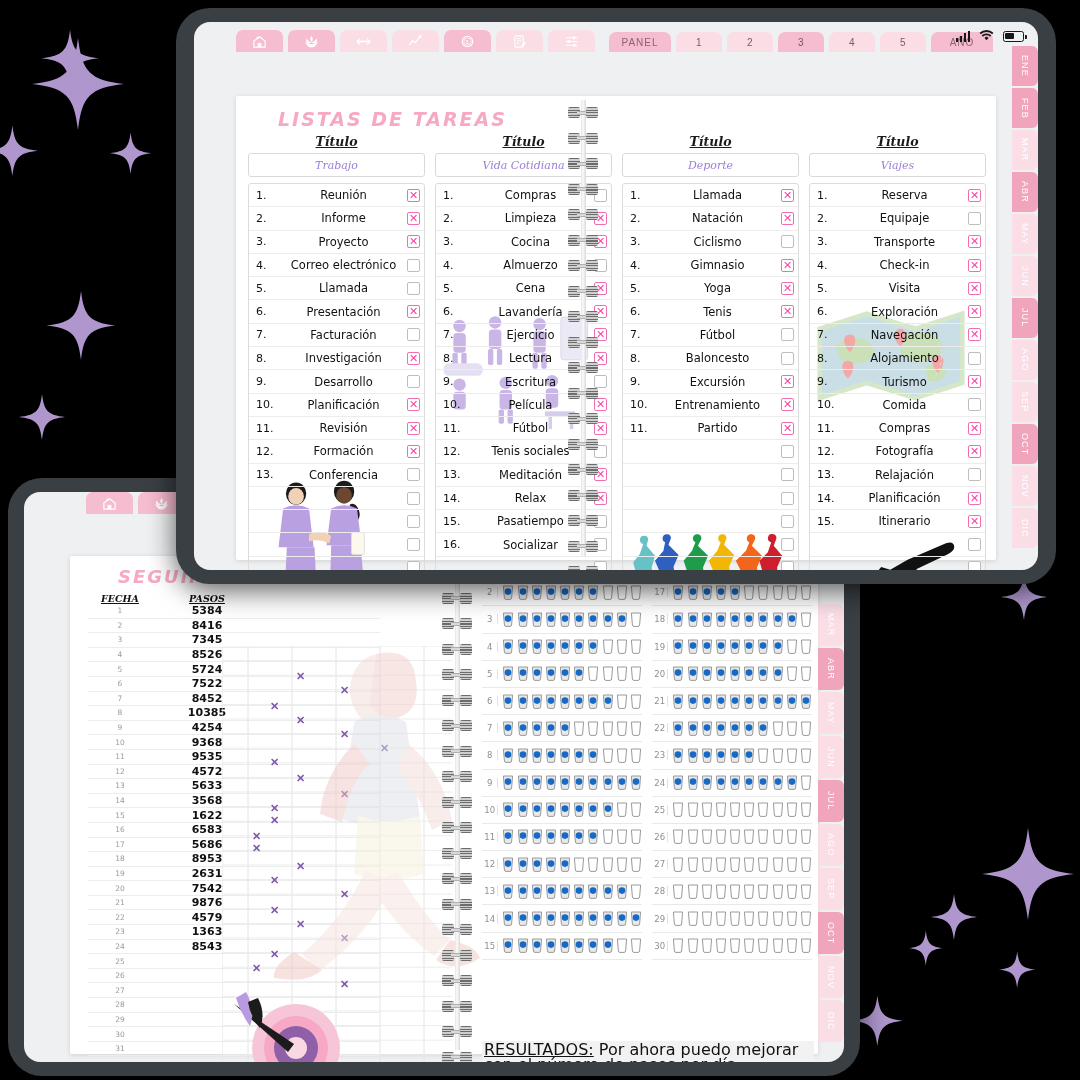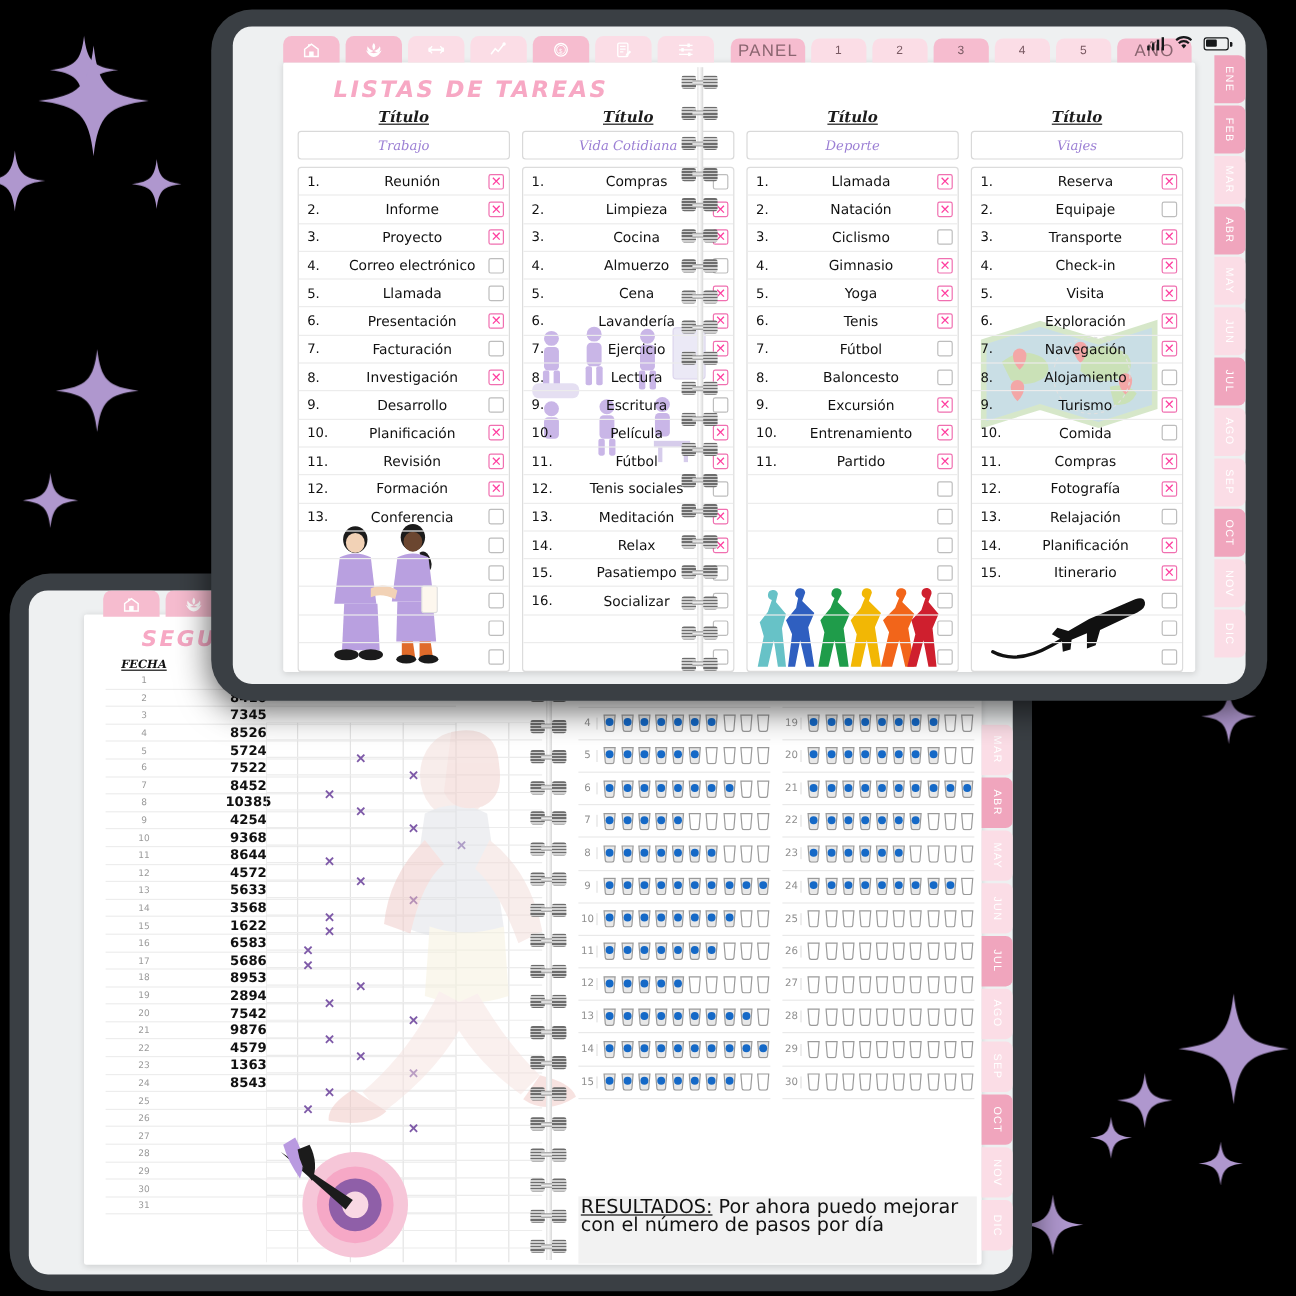--- a/index.html
+++ b/index.html
@@ -48,25 +48,25 @@
   
   .tabstrip { position: absolute; display: flex; gap: 5px; z-index: 9; }
   .tab {
     border-radius: 7px 7px 0 0;
     display: flex; align-items: center; justify-content: center;
     font-size: 10.5px; letter-spacing: .6px; color: #fff;
     font-family: "Liberation Sans", sans-serif;
   }
   .tab.icon { width: 47px; height: 22px; }
   .tab.num  { width: 46px; height: 20px; color:#7a5a63; font-size:10px; }
-  .tab.wide { width: 62px; height: 20px; color:#8a6570; font-size:14px; letter-spacing:1px;}
+  .tab.wide { width: 62px; height: 20px; color:#8a6570; font-size:10px; letter-spacing:1px;}
   .tab svg { width: 15px; height: 15px; }
 
   
-  .page { position: absolute; background: #fff; box-shadow: 0 1px 5px rgba(0,0,0,.13); }
+  .page { position: absolute; background: #fff; box-shadow: 0 1px 5px rgba(0,0,0,.13); margin-top: 44px; }
 
   
   .spiral { position: absolute; width: 30px; z-index: 8; }
   .spiral .rod { position:absolute; left:13px; top:0; bottom:0; width:5px;
       background: linear-gradient(90deg,#e4e4e4,#fbfbfb 40%,#d8d8d8); }
   .ring { position:absolute; left:0; width:30px; height:13px; }
   .ring::before, .ring::after {
     content:''; position:absolute; top:1px; width:12px; height:11px;
     background: repeating-linear-gradient(180deg,#6d6d6d 0 1.3px,#cfcfcf 1.3px 2.6px);
     border-radius: 2px;
@@ -238,21 +238,21 @@
             <div class="srow">
               <div class="f">9</div>
               <div class="p">4254</div>
             </div>
             <div class="srow">
               <div class="f">10</div>
               <div class="p">9368</div>
             </div>
             <div class="srow">
               <div class="f">11</div>
-              <div class="p">8644</div>
+              <div class="p">9535</div>
             </div>
             <div class="srow">
               <div class="f">12</div>
               <div class="p">4572</div>
             </div>
             <div class="srow">
               <div class="f">13</div>
               <div class="p">5633</div>
             </div>
             <div class="srow">
@@ -270,21 +270,21 @@
             <div class="srow">
               <div class="f">17</div>
               <div class="p">5686</div>
             </div>
             <div class="srow">
               <div class="f">18</div>
               <div class="p">8953</div>
             </div>
             <div class="srow">
               <div class="f">19</div>
-              <div class="p">2894</div>
+              <div class="p">2631</div>
             </div>
             <div class="srow">
               <div class="f">20</div>
               <div class="p">7542</div>
             </div>
             <div class="srow">
               <div class="f">21</div>
               <div class="p">9876</div>
             </div>
             <div class="srow">

